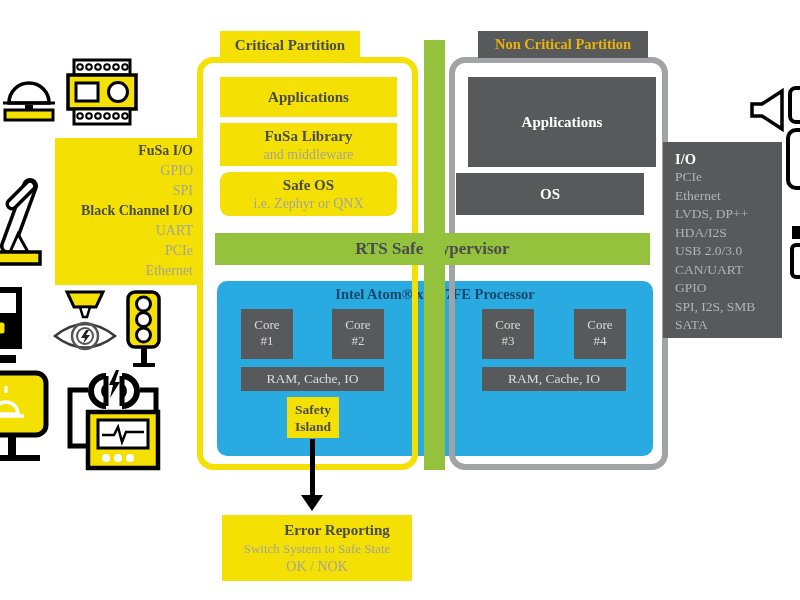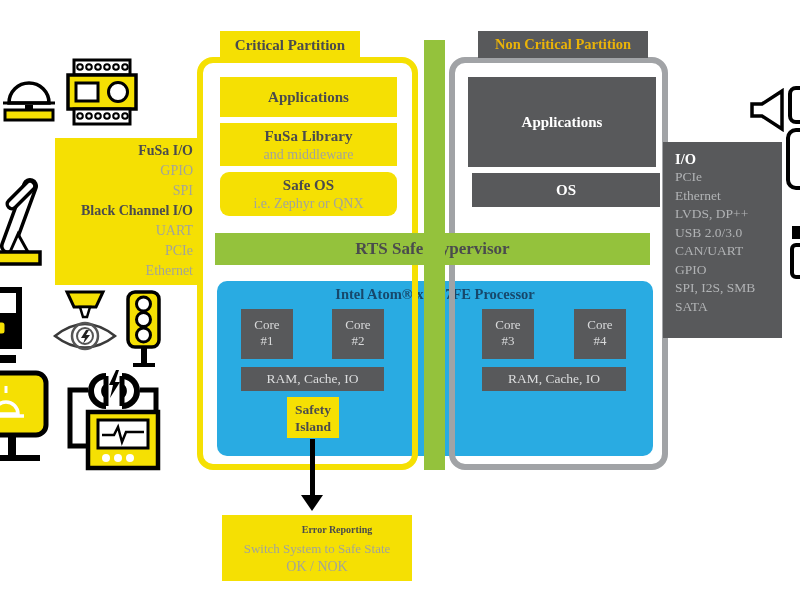--- a/index.html
+++ b/index.html
@@ -185,41 +185,42 @@
   <div class="abs ybg ctr" style="left:220px;top:123px;width:177px;height:43px;padding-top:3px;">
     <div class="bold tdark" style="font-size:15px;line-height:20px;">FuSa Library</div>
     <div class="tmutedy" style="font-size:14px;line-height:18px;">and middleware</div>
   </div>
   <div class="abs ybg ctr" style="left:220px;top:172px;width:177px;height:44px;padding-top:3px;border-radius:9px;">
     <div class="bold tdark" style="font-size:15px;line-height:20px;">Safe OS</div>
     <div class="tmutedy" style="font-size:14px;line-height:18px;">i.e. Zephyr or QNX</div>
   </div>
 
   <div class="abs dbg flexc bold" style="left:468px;top:77px;width:188px;height:90px;font-size:15px;color:#fff;">Applications</div>
-  <div class="abs dbg flexc bold" style="left:472px;top:173px;width:188px;height:34px;font-size:15px;color:#fff;">OS</div>
+  <div class="abs dbg flexc bold" style="left:456px;top:173px;width:188px;height:42px;font-size:15px;color:#fff;">OS</div>
 
   <div class="abs gbg ctr bold tdark" style="left:215px;top:233px;width:435px;height:32px;font-size:17px;line-height:32px;">RTS Safe Hypervisor</div>
   <div class="abs gbg" style="left:424px;top:40px;width:21px;height:430px;"></div>
 
   <div class="abs" style="left:310px;top:439px;width:5px;height:58px;background:#000;"></div>
   <div class="abs" style="left:301px;top:495px;width:0;height:0;
        border-left:11px solid transparent;border-right:11px solid transparent;border-top:16px solid #000;"></div>
 
   <div class="abs ybg ctr" style="left:222px;top:515px;width:190px;height:66px;padding-top:5px;">
-    <div class="bold tdark" style="font-size:10px;line-height:20px;margin-left:40px;">Error Reporting</div>
+    <div class="bold tdark" style="font-size:15px;line-height:20px;margin-left:40px;">Error Reporting</div>
     <div class="tmutedy" style="font-size:13px;line-height:18px;">Switch System to Safe State</div>
     <div class="tmutedy" style="font-size:14px;line-height:18px;">OK / NOK</div>
   </div>
 
   <div class="abs dbg" style="left:663px;top:142px;width:119px;height:196px;padding:8px 0 0 12px;
        font-size:13.5px;line-height:18.5px;">
     <div class="bold" style="color:#fff;font-size:14.5px;line-height:18px;">I/O</div>
     <div class="tmutedd">PCIe</div>
     <div class="tmutedd">Ethernet</div>
     <div class="tmutedd">LVDS, DP++</div>
+    <div class="tmutedd">HDA/I2S</div>
     <div class="tmutedd">USB 2.0/3.0</div>
     <div class="tmutedd">CAN/UART</div>
     <div class="tmutedd">GPIO</div>
     <div class="tmutedd">SPI, I2S, SMB</div>
     <div class="tmutedd">SATA</div>
   </div>
 
   <div class="abs" style="left:750px;top:88px;">
     <svg width="42" height="44" viewBox="0 0 42 44">
       <path d="M2,16 h10 l20,-13 v38 l-20,-13 h-10 z" fill="#fff" stroke="#000" stroke-width="3.5"></path>

